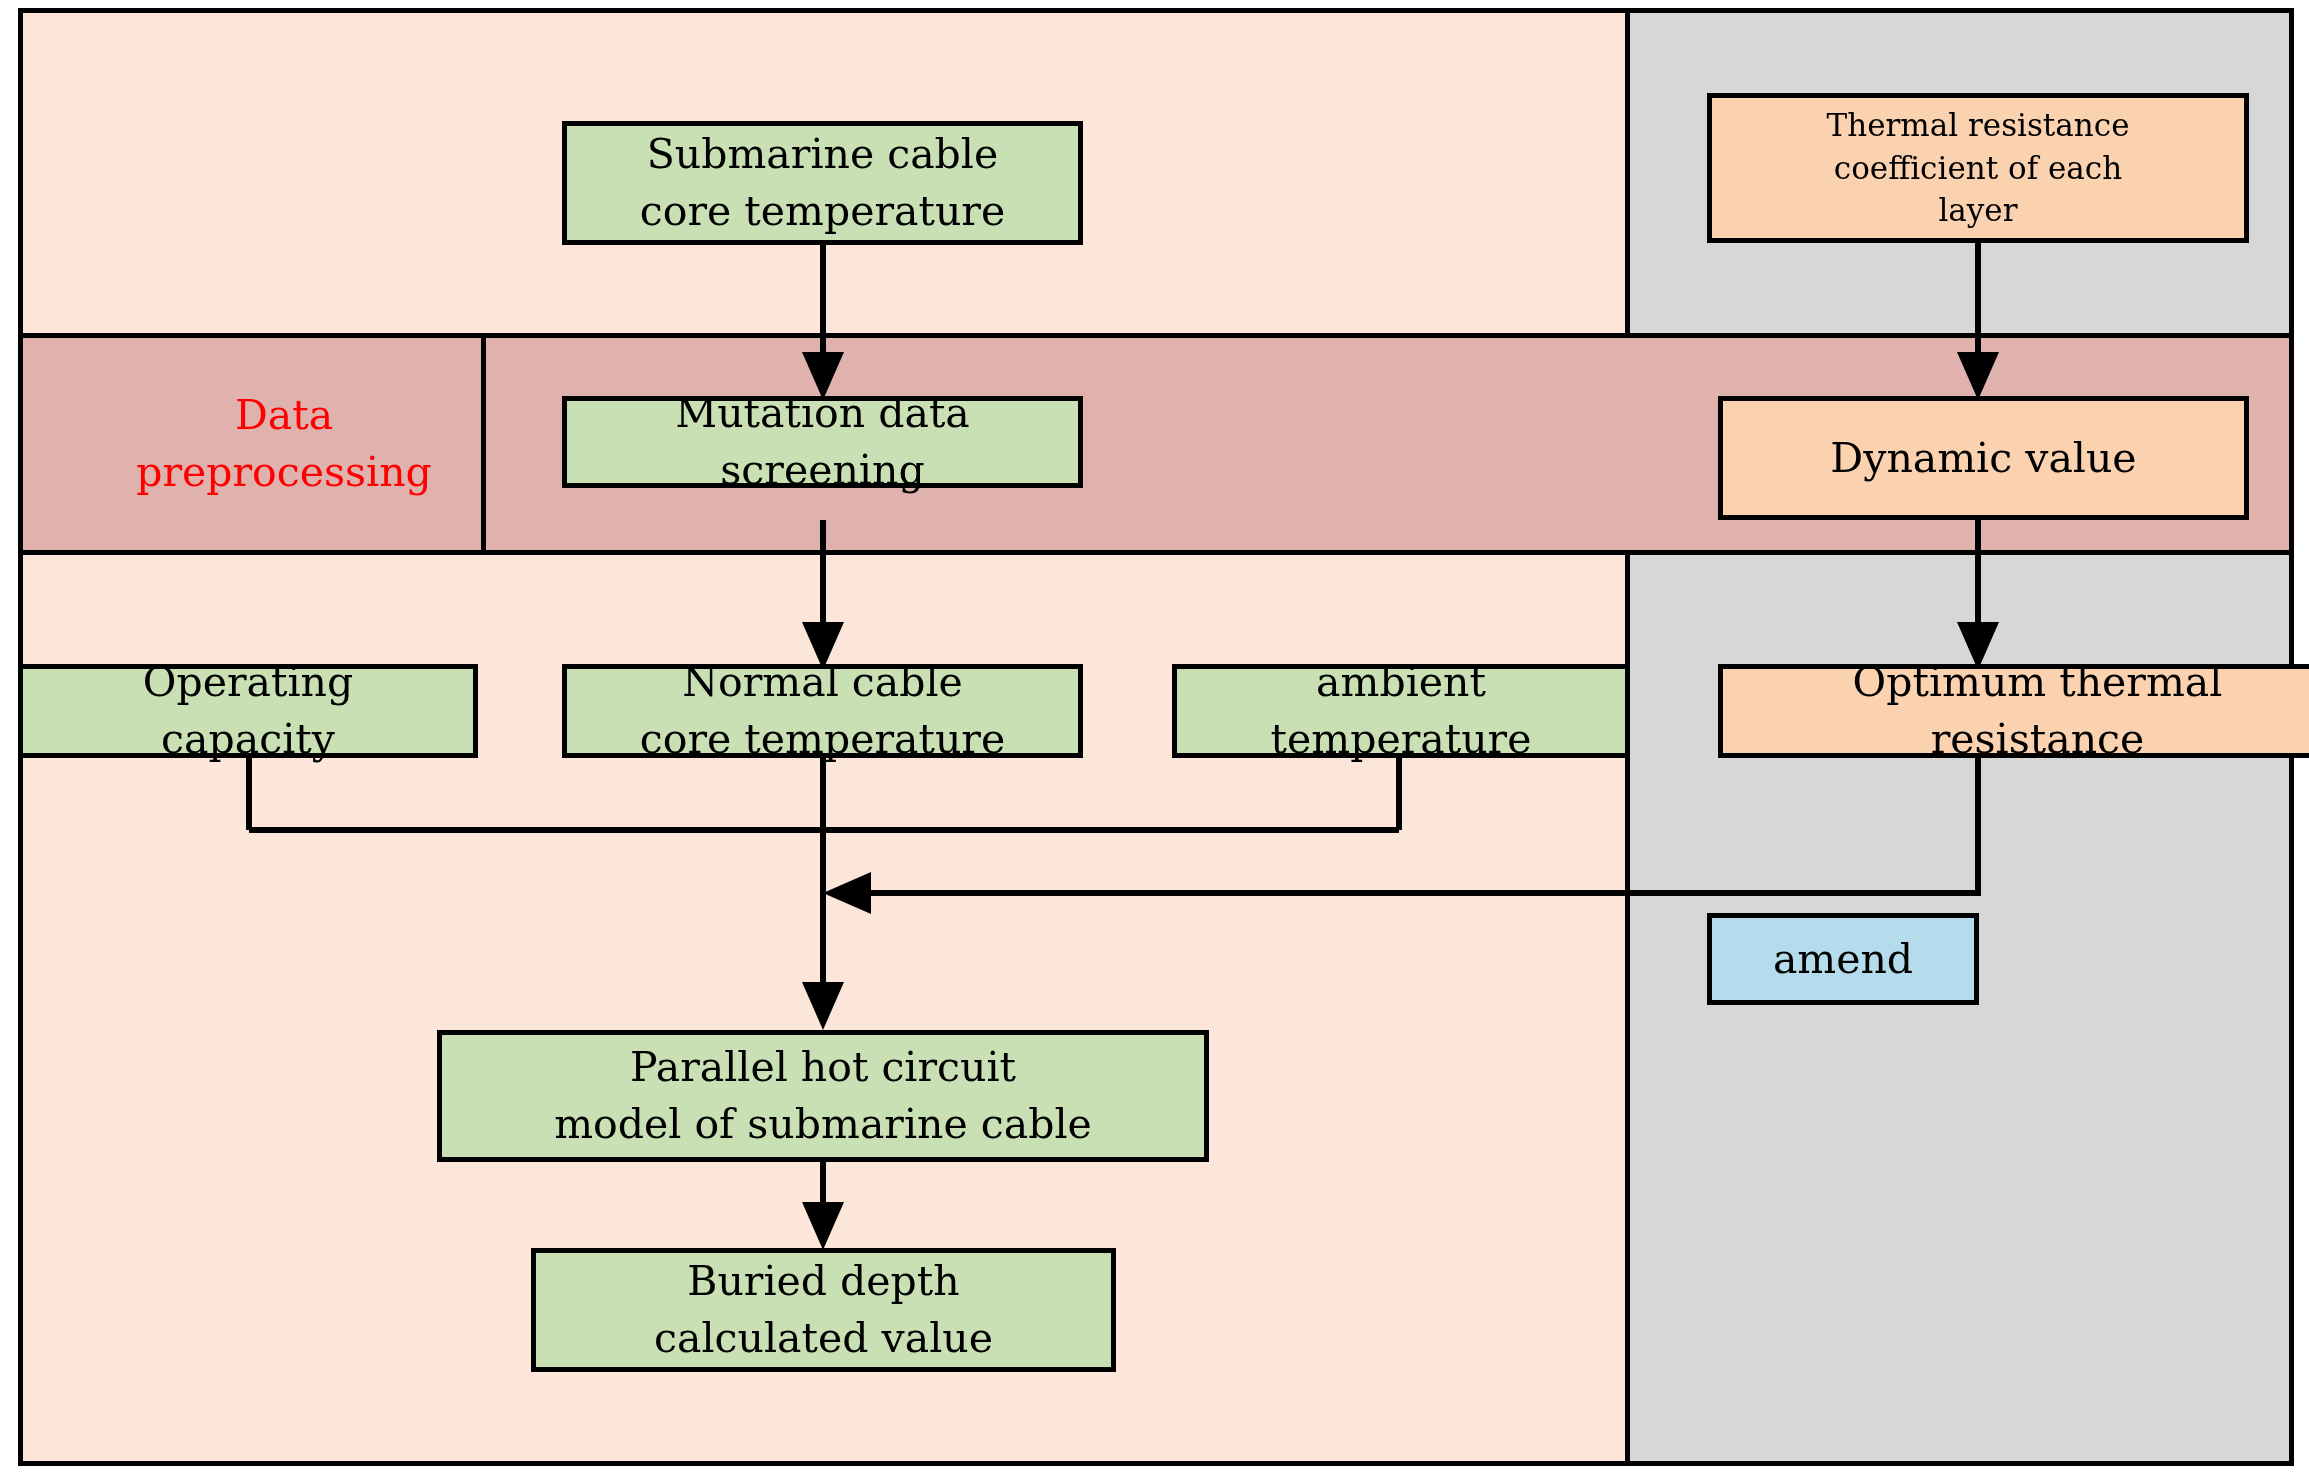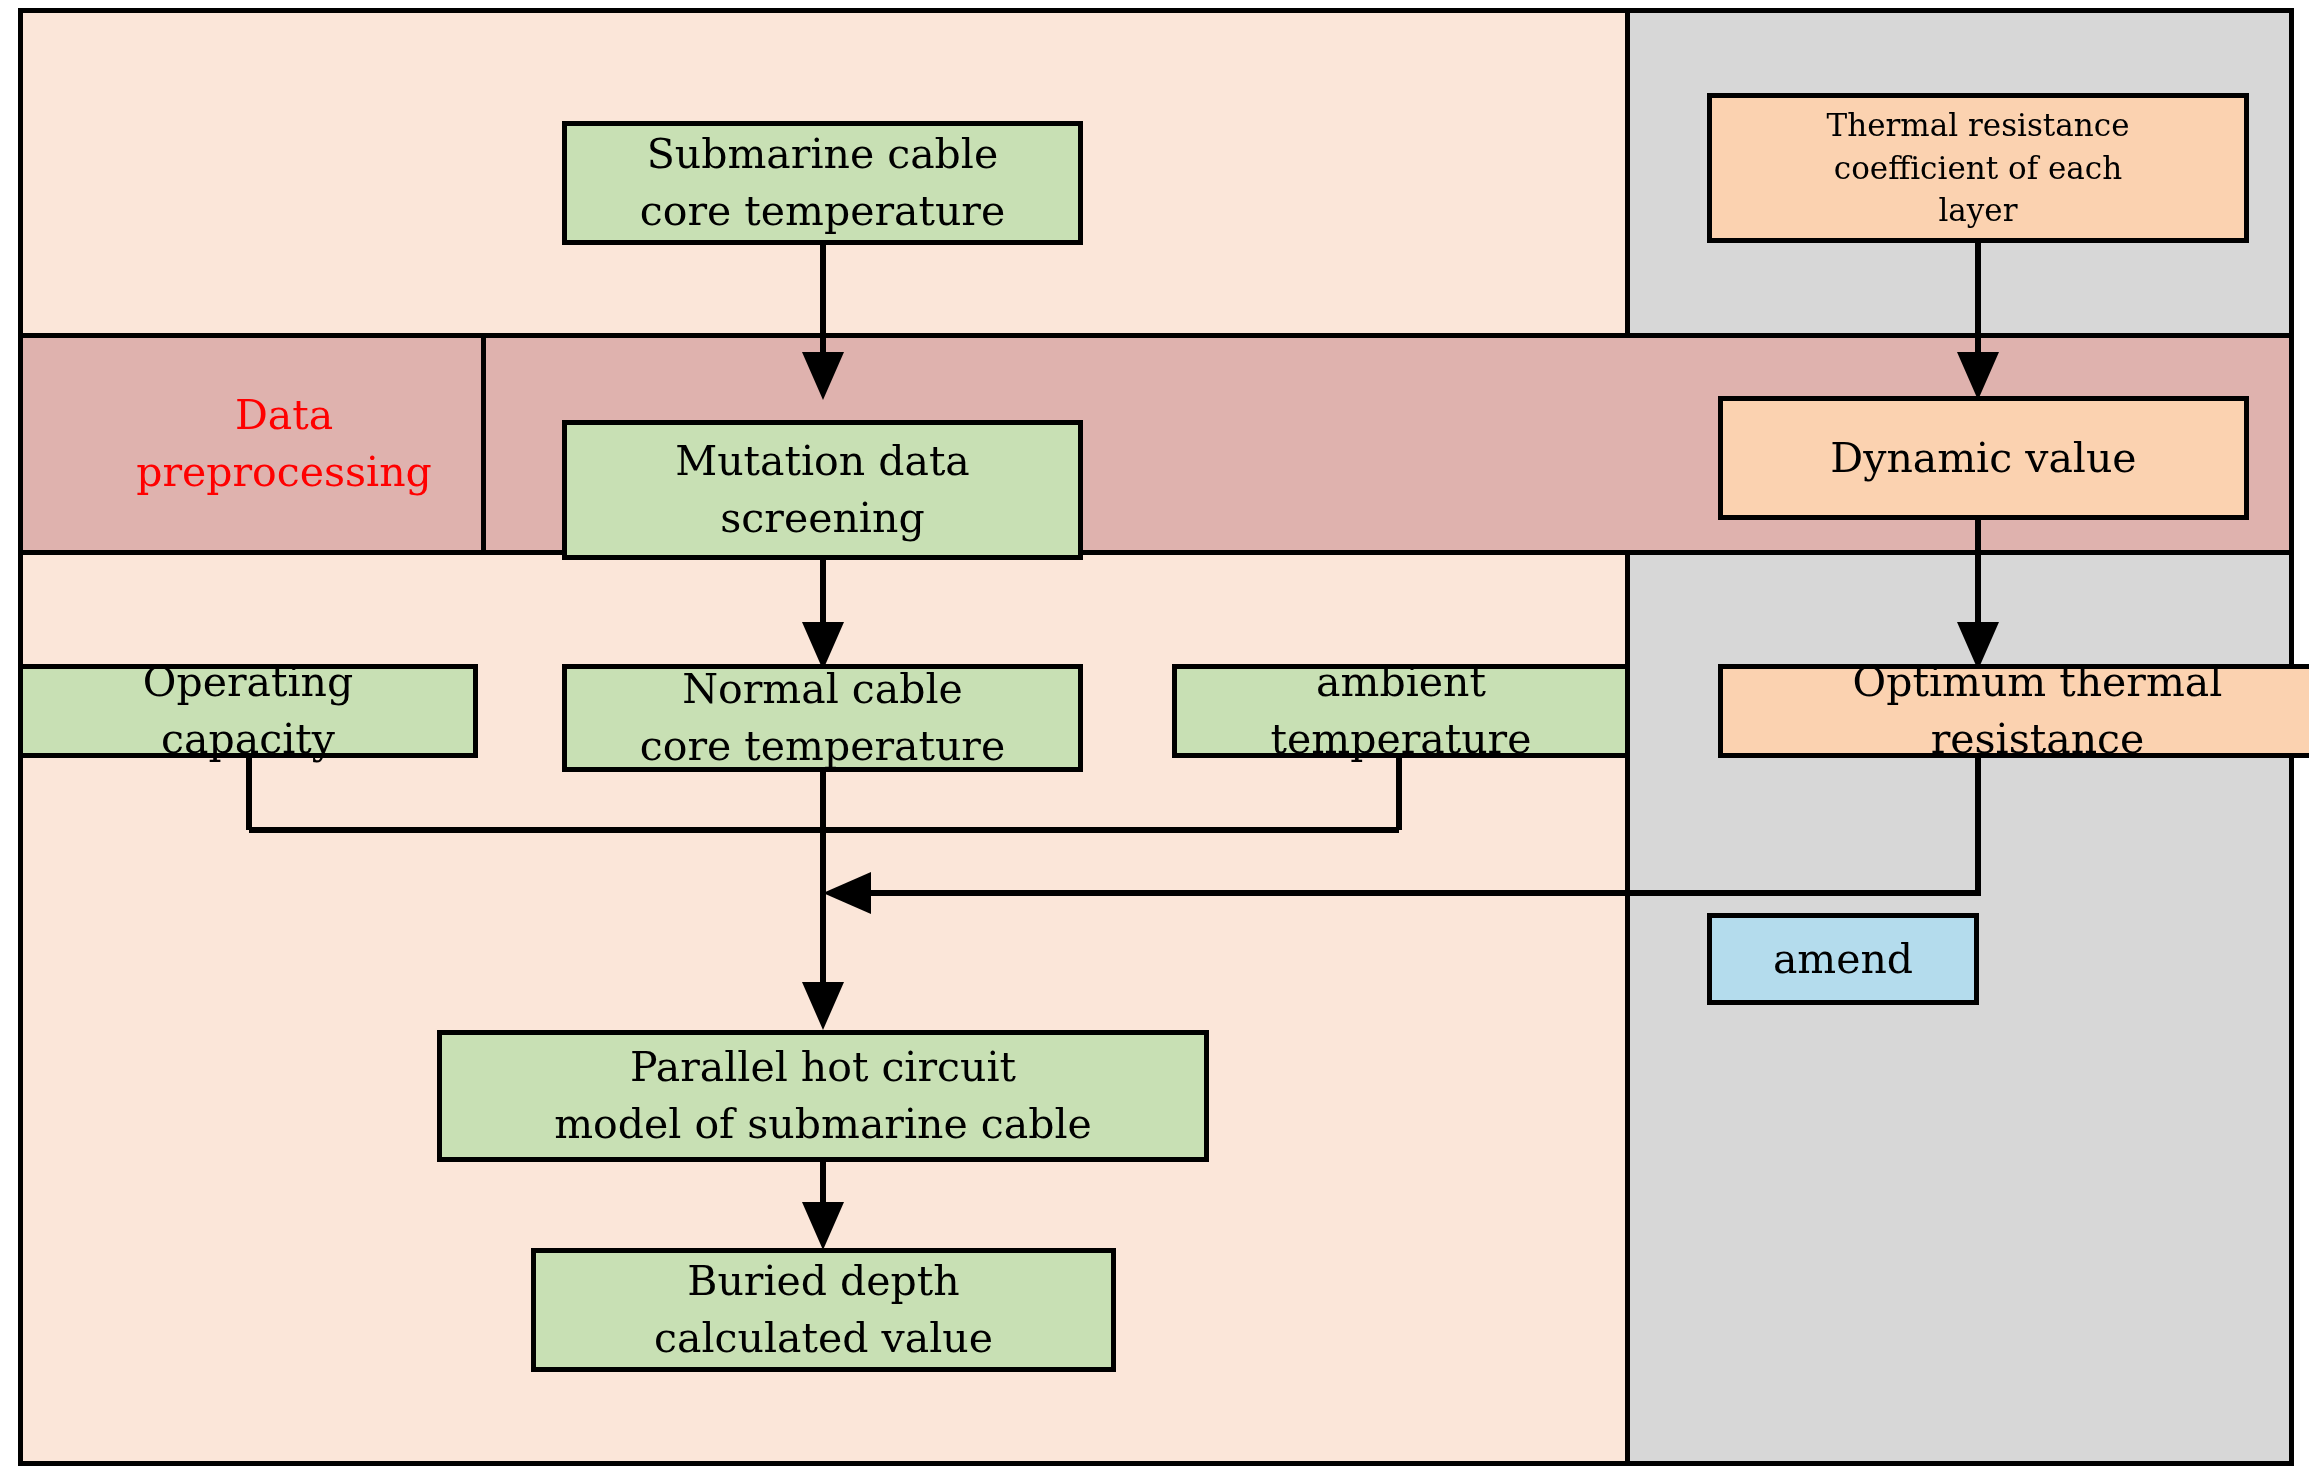--- a/index.html
+++ b/index.html
@@ -140,29 +140,29 @@
   <div class="band-label" style="left:23px; top:333px; width:458px; height:222px;padding-left:32px;">Data
 preprocessing</div>
 
   <div class="node green fs-big" style="left:562px; top:121px; width:521px; height:124px;">Submarine cable
 core temperature</div>
 
   <div class="node orange fs-small" style="left:1707px; top:93px; width:542px; height:150px;">Thermal resistance
 coefficient of each
 layer</div>
 
-  <div class="node green fs-big" style="left:562px; top:396px; width:521px; height:140px;margin-top:24px;">Mutation data
+  <div class="node green fs-big" style="left:562px; top:396px; width:521px; height:92px;">Mutation data
 screening</div>
 
   <div class="node orange fs-big" style="left:1718px; top:396px; width:531px; height:124px;">Dynamic value</div>
 
   <div class="node green fs-big" style="left:18px; top:664px; width:460px; height:94px;">Operating
 capacity</div>
 
-  <div class="node green fs-big" style="left:562px; top:664px; width:521px; height:108px;">Normal cable
+  <div class="node green fs-big" style="left:562px; top:664px; width:521px; height:94px;">Normal cable
 core temperature</div>
 
   <div class="node green fs-big" style="left:1172px; top:664px; width:458px; height:94px;">ambient
 temperature</div>
 
   <div class="node orange fs-big" style="left:1718px; top:664px; width:639px; height:94px;">Optimum thermal
 resistance</div>
 
   <div class="node blue fs-big" style="left:1707px; top:913px; width:272px; height:92px;">amend</div>
 

